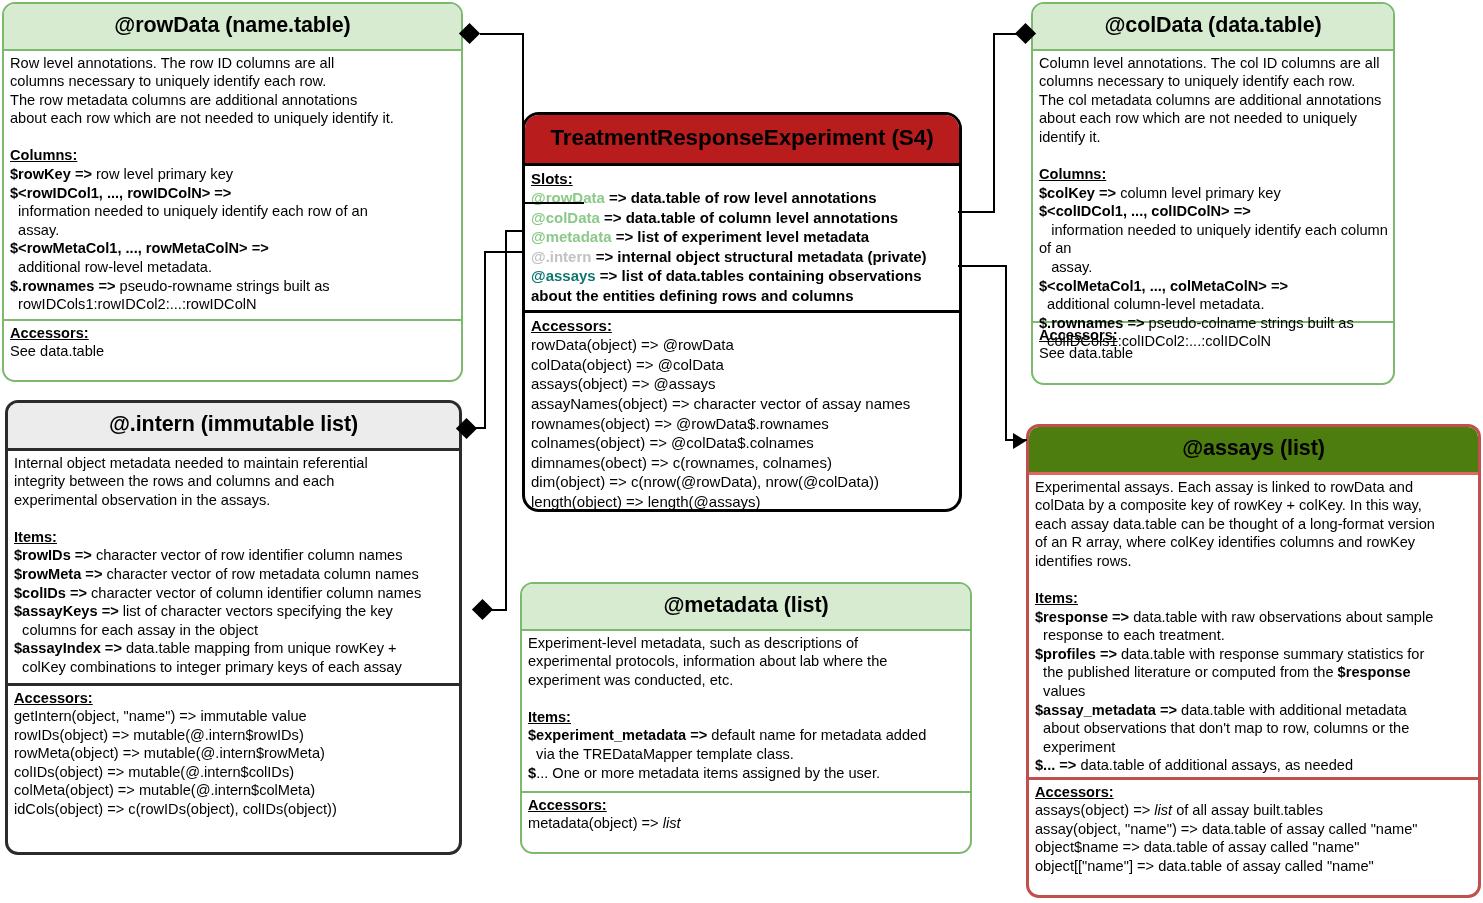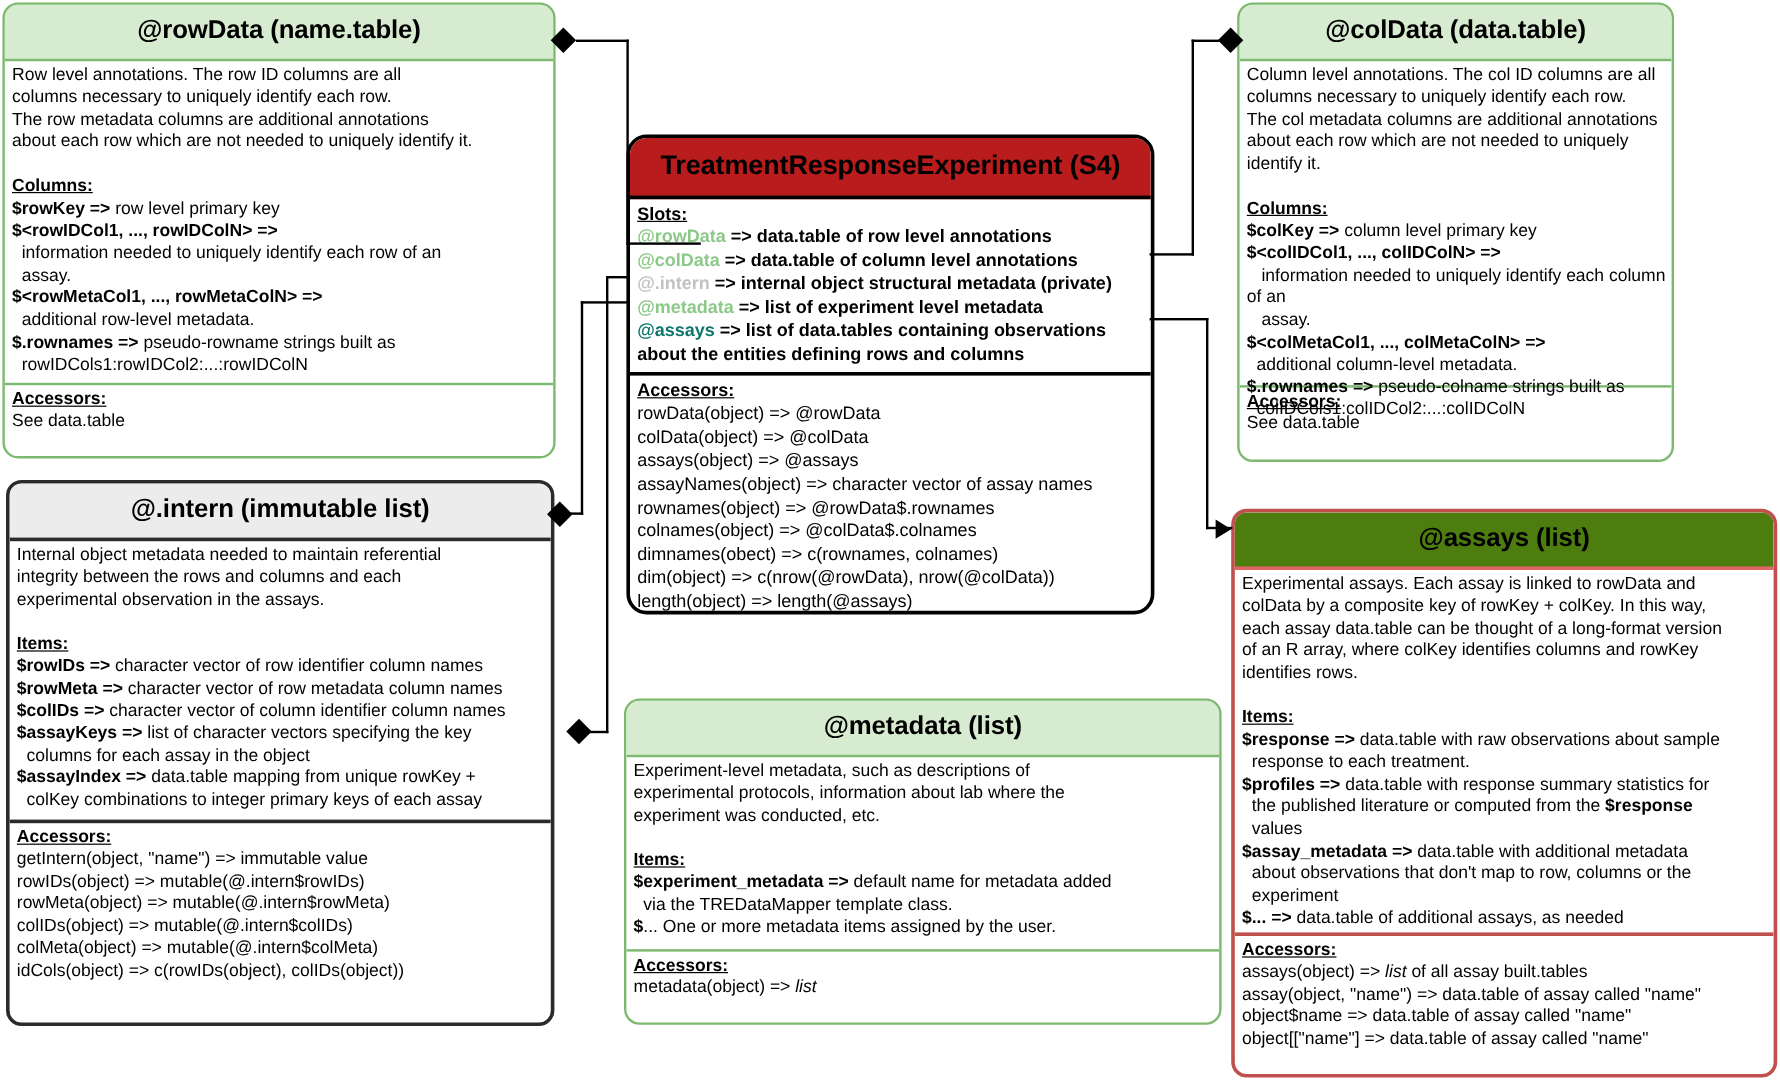--- a/index.html
+++ b/index.html
@@ -100,22 +100,22 @@
     <p>See data.table</p>
   </div>
 </div>
 
 <div class="box tre" style="left:522px;top:112px;width:440px;height:400px;">
   <div class="hdr">TreatmentResponseExperiment (S4)</div>
   <div class="sec">
     <p class="u">Slots:</p>
     <p><span class="b c-green">@rowData</span><span class="b"> =&gt; data.table of row level annotations</span></p>
     <p><span class="b c-green">@colData</span><span class="b"> =&gt; data.table of column level annotations</span></p>
+    <p><span class="b c-green">@metadata</span><span class="b"> =&gt; list of experiment level metadata</span></p>
     <p><span class="b c-grey">@.intern</span><span class="b"> =&gt; internal object structural metadata (private)</span></p>
-    <p><span class="b c-green">@metadata</span><span class="b"> =&gt; list of experiment level metadata</span></p>
     <p><span class="b c-red">@assays</span><span class="b"> =&gt; list of data.tables containing observations
 about the entities defining rows and columns</span></p>
   </div>
   <div class="sec">
     <p class="u">Accessors:</p>
     <p>rowData(object) =&gt; @rowData</p>
     <p>colData(object) =&gt; @colData</p>
     <p>assays(object) =&gt; @assays</p>
     <p>assayNames(object) =&gt; character vector of assay names</p>
     <p>rownames(object) =&gt; @rowData$.rownames</p>
@@ -146,21 +146,21 @@
     <p class="u">Accessors:</p>
     <p>getIntern(object, "name") =&gt; immutable value</p>
     <p>rowIDs(object) =&gt; mutable(@.intern$rowIDs)</p>
     <p>rowMeta(object) =&gt; mutable(@.intern$rowMeta)</p>
     <p>colIDs(object) =&gt; mutable(@.intern$colIDs)</p>
     <p>colMeta(object) =&gt; mutable(@.intern$colMeta)</p>
     <p>idCols(object) =&gt; c(rowIDs(object), colIDs(object))</p>
   </div>
 </div>
 
-<div class="box green" style="left:520px;top:582px;width:498px;height:272px;">
+<div class="box green" style="left:520px;top:582px;width:452px;height:272px;">
   <div class="hdr">@metadata (list)</div>
   <div class="sec" style="height:160px;">
     <p>Experiment-level metadata, such as descriptions of
 experimental protocols, information about lab where the
 experiment was conducted, etc.</p>
     <p class="blank"></p>
     <p class="u">Items:</p>
     <p><span class="b">$experiment_metadata =&gt;</span><span> default name for metadata added
   via the TREDataMapper template class.</span></p>
     <p><span class="b">$</span><span>... One or more metadata items assigned by the user.</span></p>

